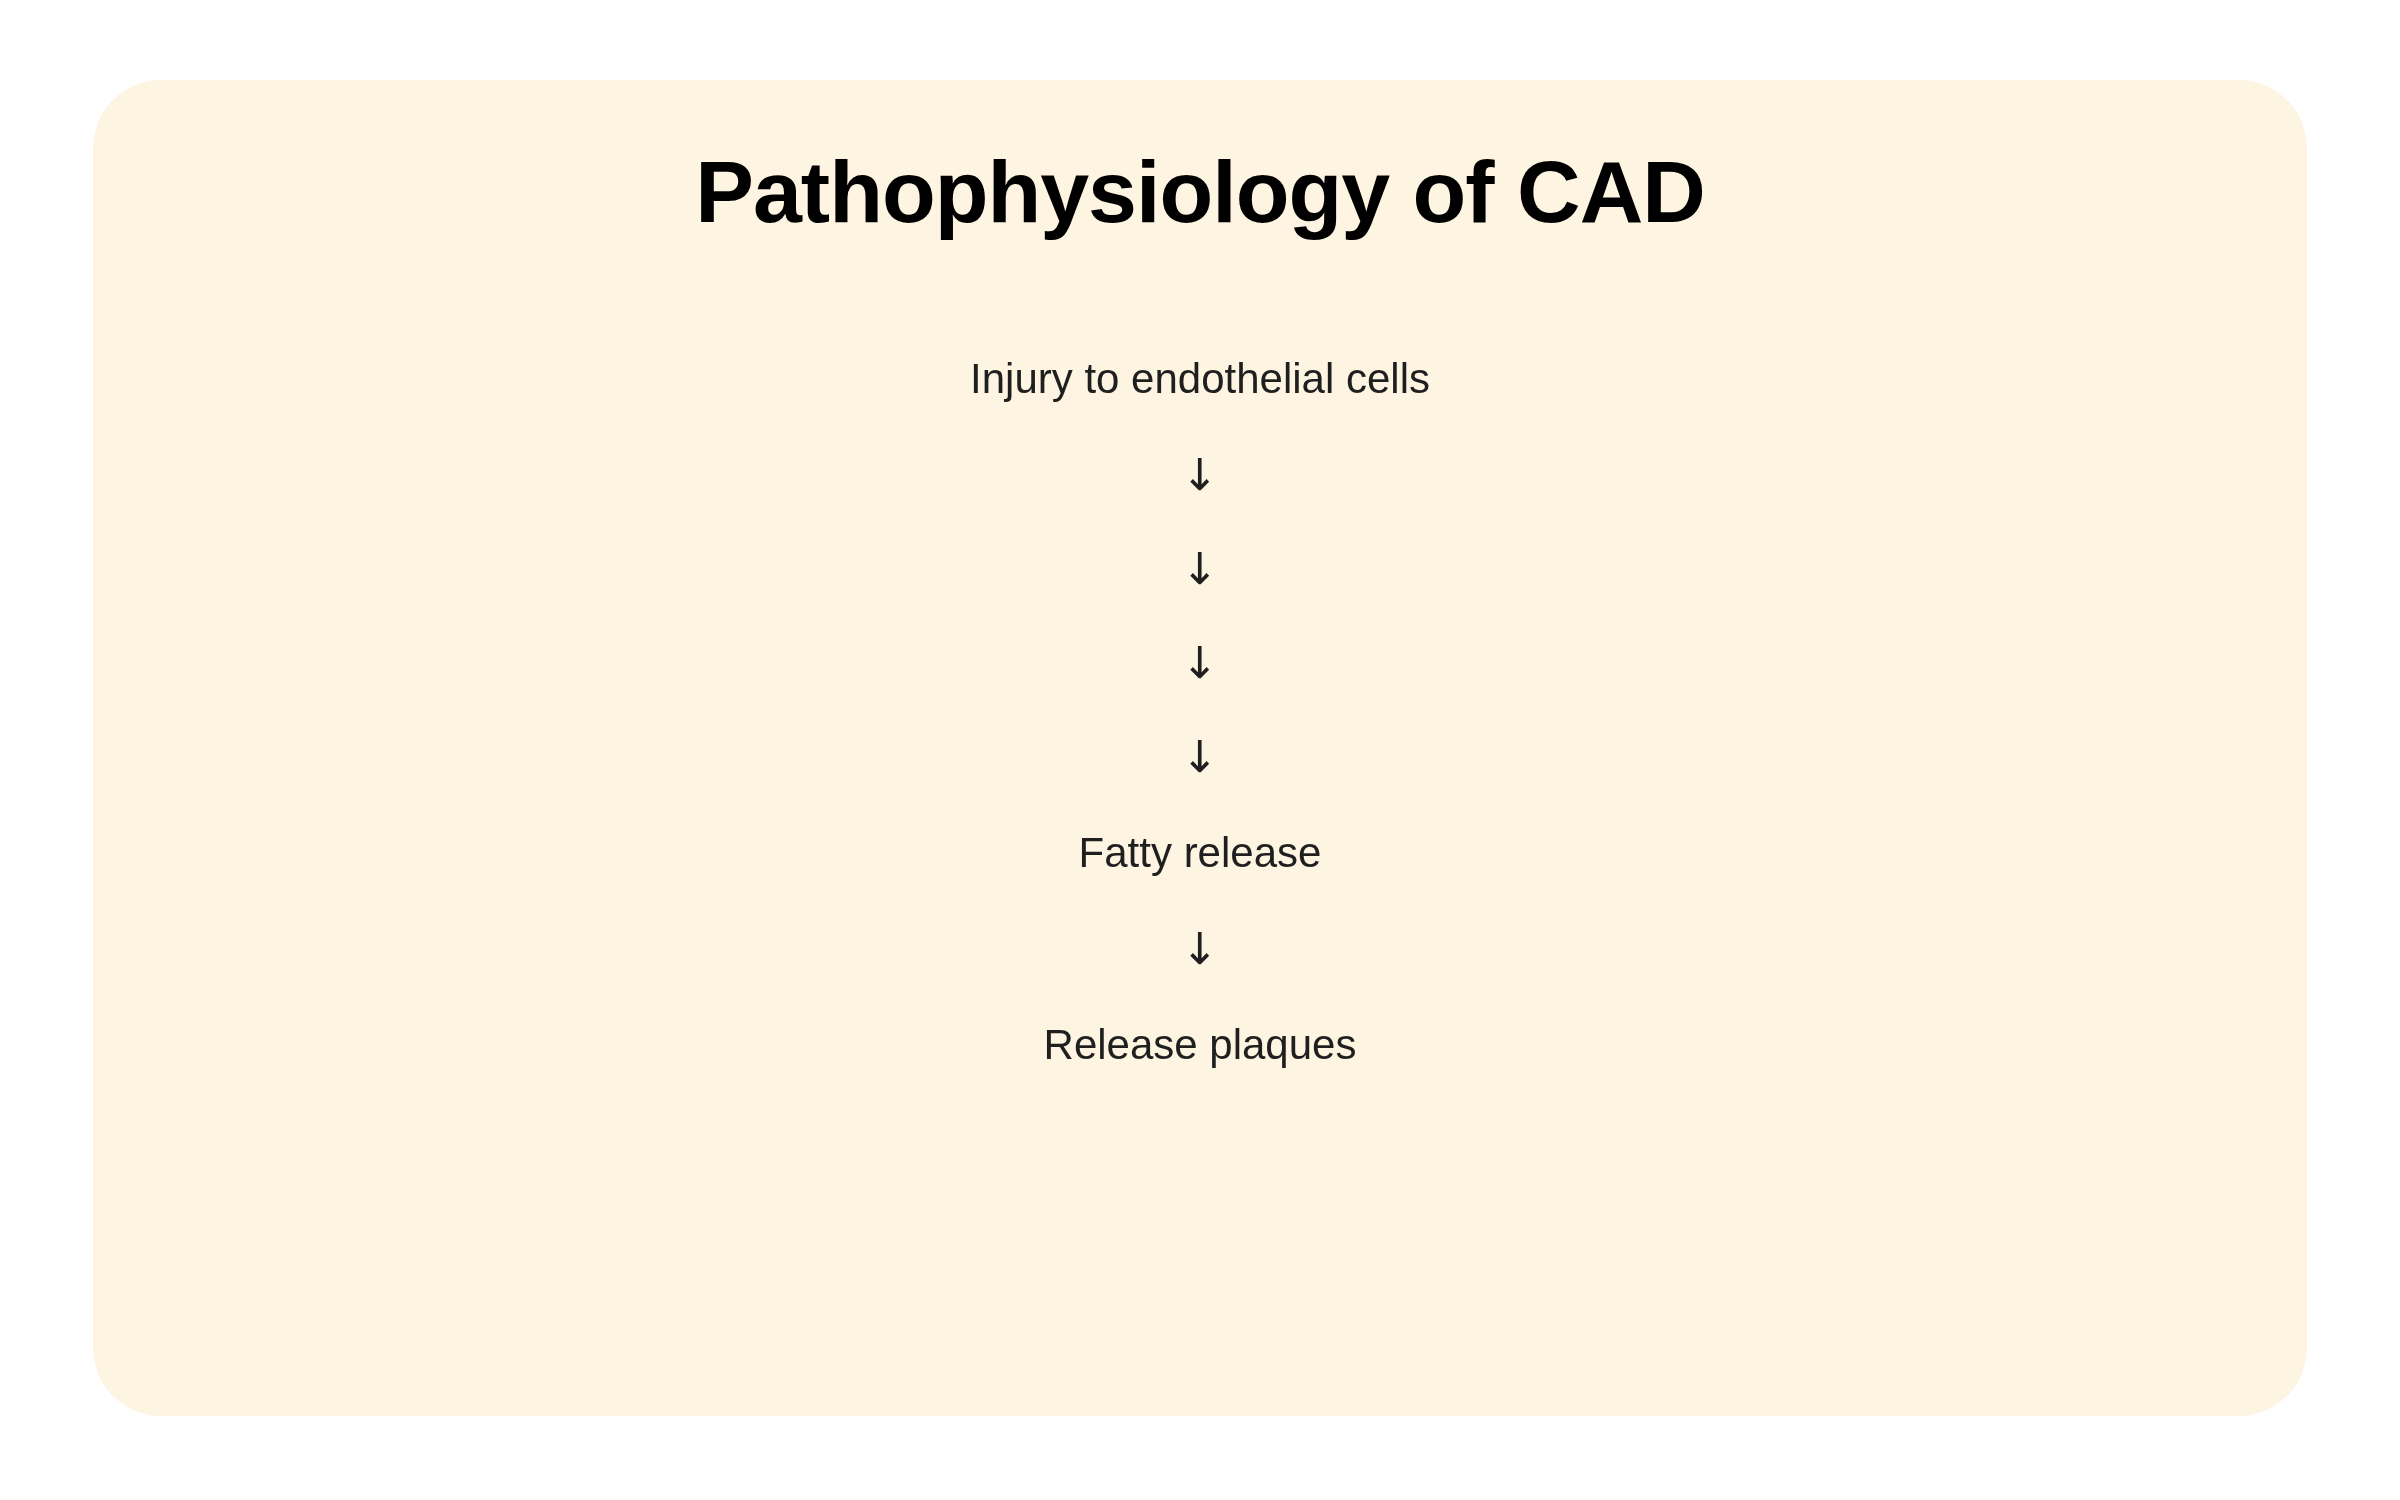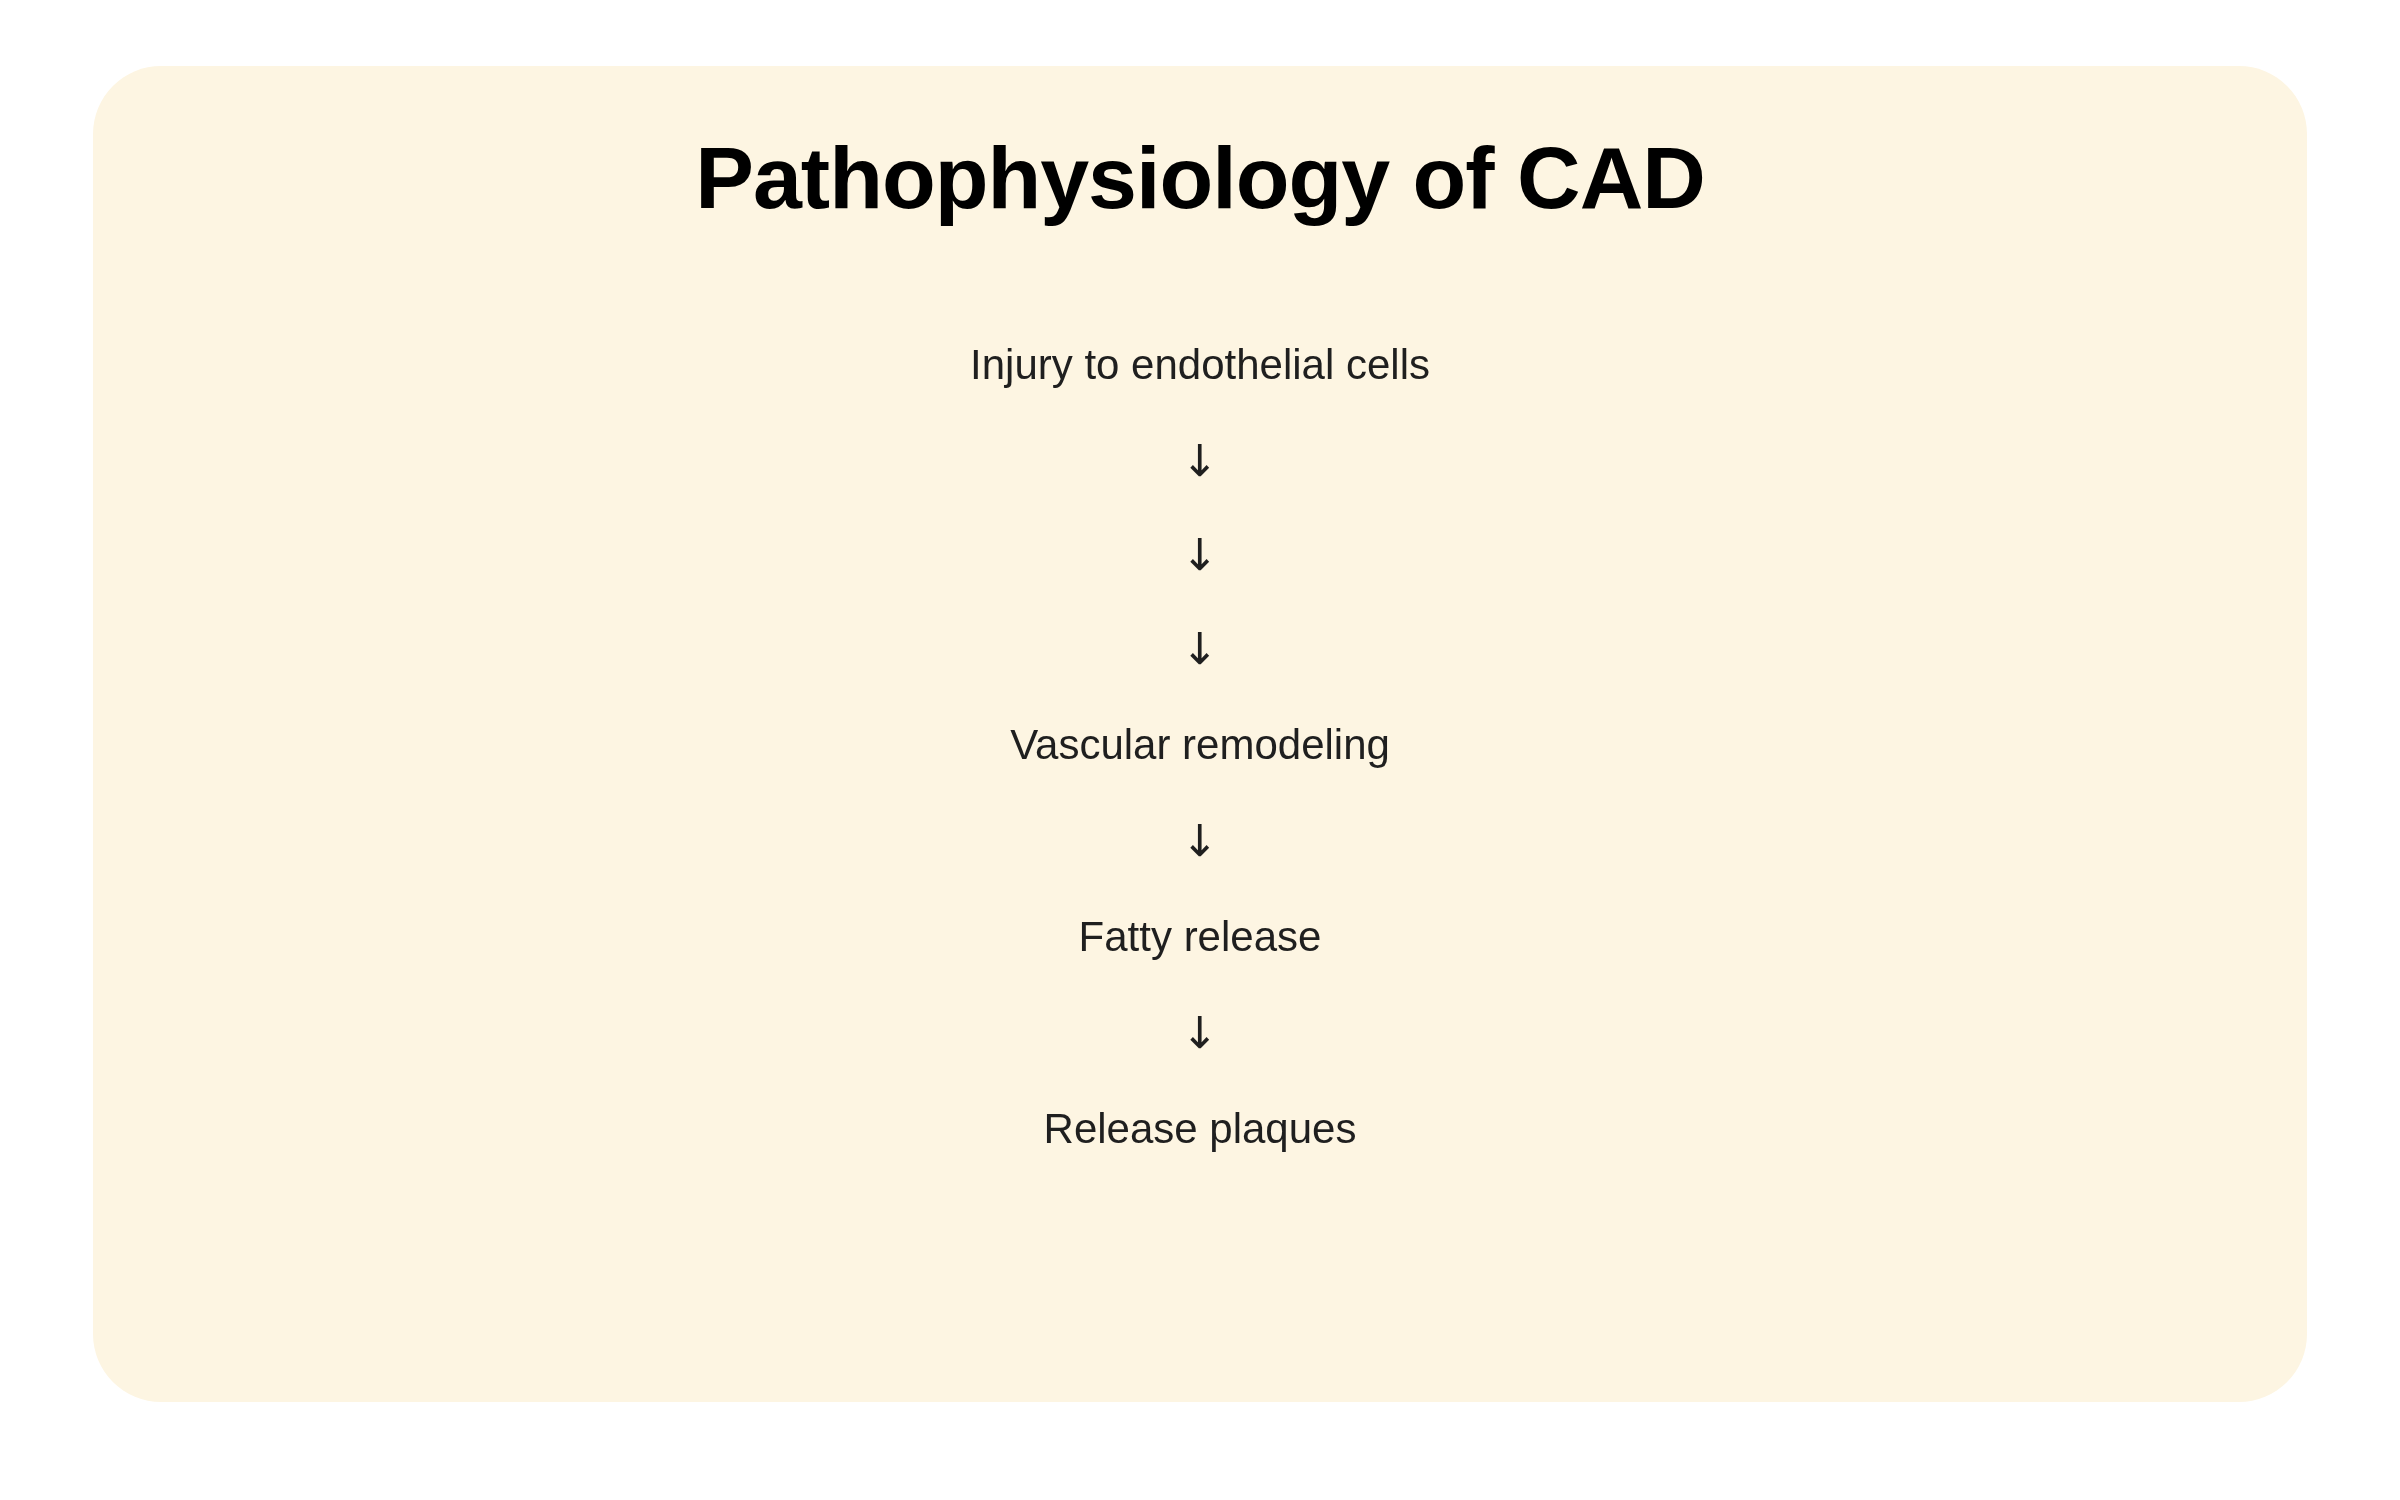--- a/index.html
+++ b/index.html
@@ -13,21 +13,21 @@
   .page {
     position: relative;
     width: 2400px;
     height: 1500px;
     background: #ffffff;
     overflow: hidden;
   }
   .card {
     position: absolute;
     left: 93px;
-    top: 66px;
+    top: 80px;
     width: 2214px;
     height: 1336px;
     background: #fdf5e2;
     border-radius: 68px;
     box-sizing: border-box;
   }
   .title {
     margin: 68px 0 0 0;
     text-align: center;
     font-family: "Liberation Sans", sans-serif;
@@ -64,20 +64,19 @@
 <body>
 
 <div class="page">
   <div class="card">
     <h1 class="title">Pathophysiology of CAD</h1>
     <div class="flow">
       <div class="step">Injury to endothelial cells</div>
       <div class="arrow">↓</div>
       <div class="arrow">↓</div>
       <div class="arrow">↓</div>
-      <div class="step">Vascular remodeling</div>
       <div class="arrow">↓</div>
       <div class="step">Fatty release</div>
       <div class="arrow">↓</div>
       <div class="step">Release plaques</div>
     </div>
   </div>
 </div>
 
 </body></html>

